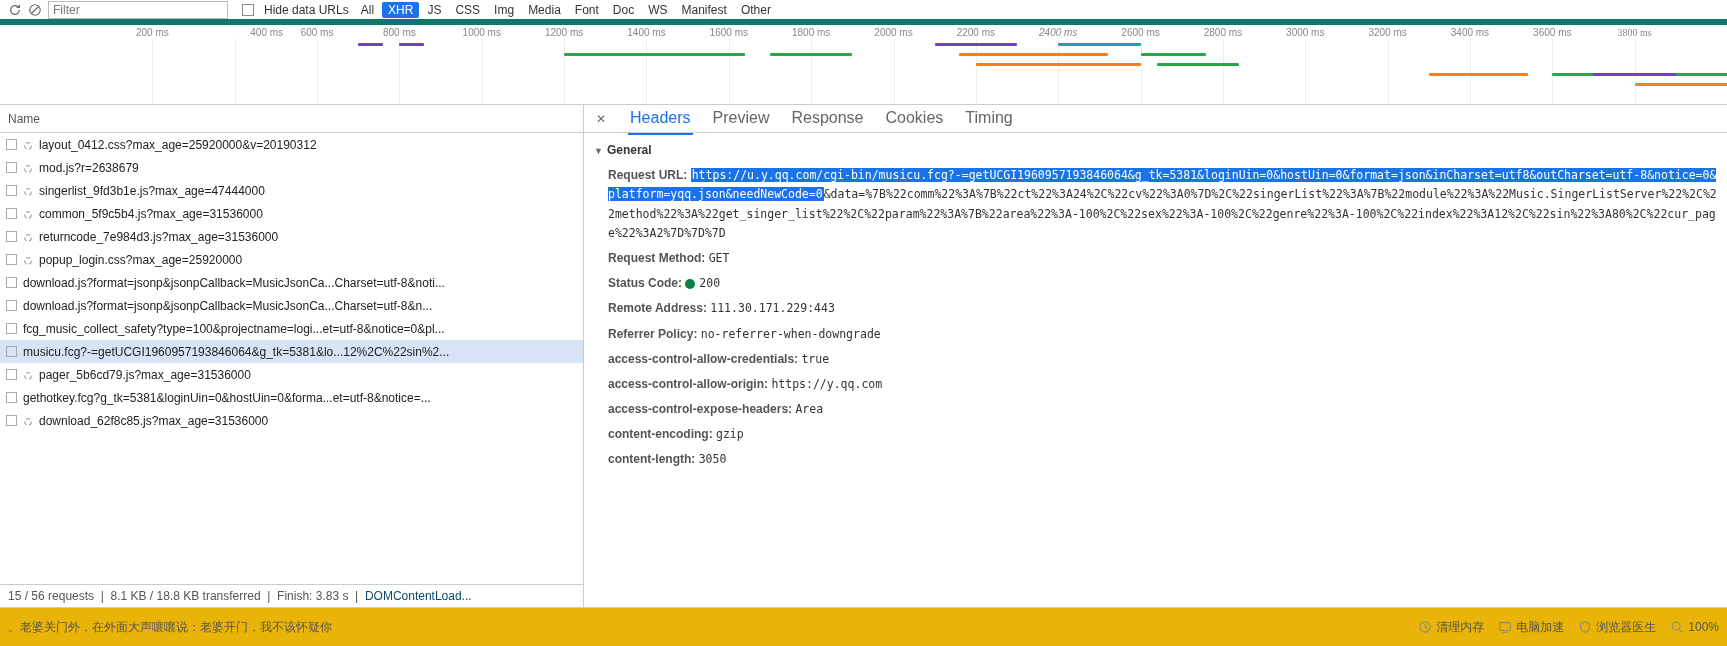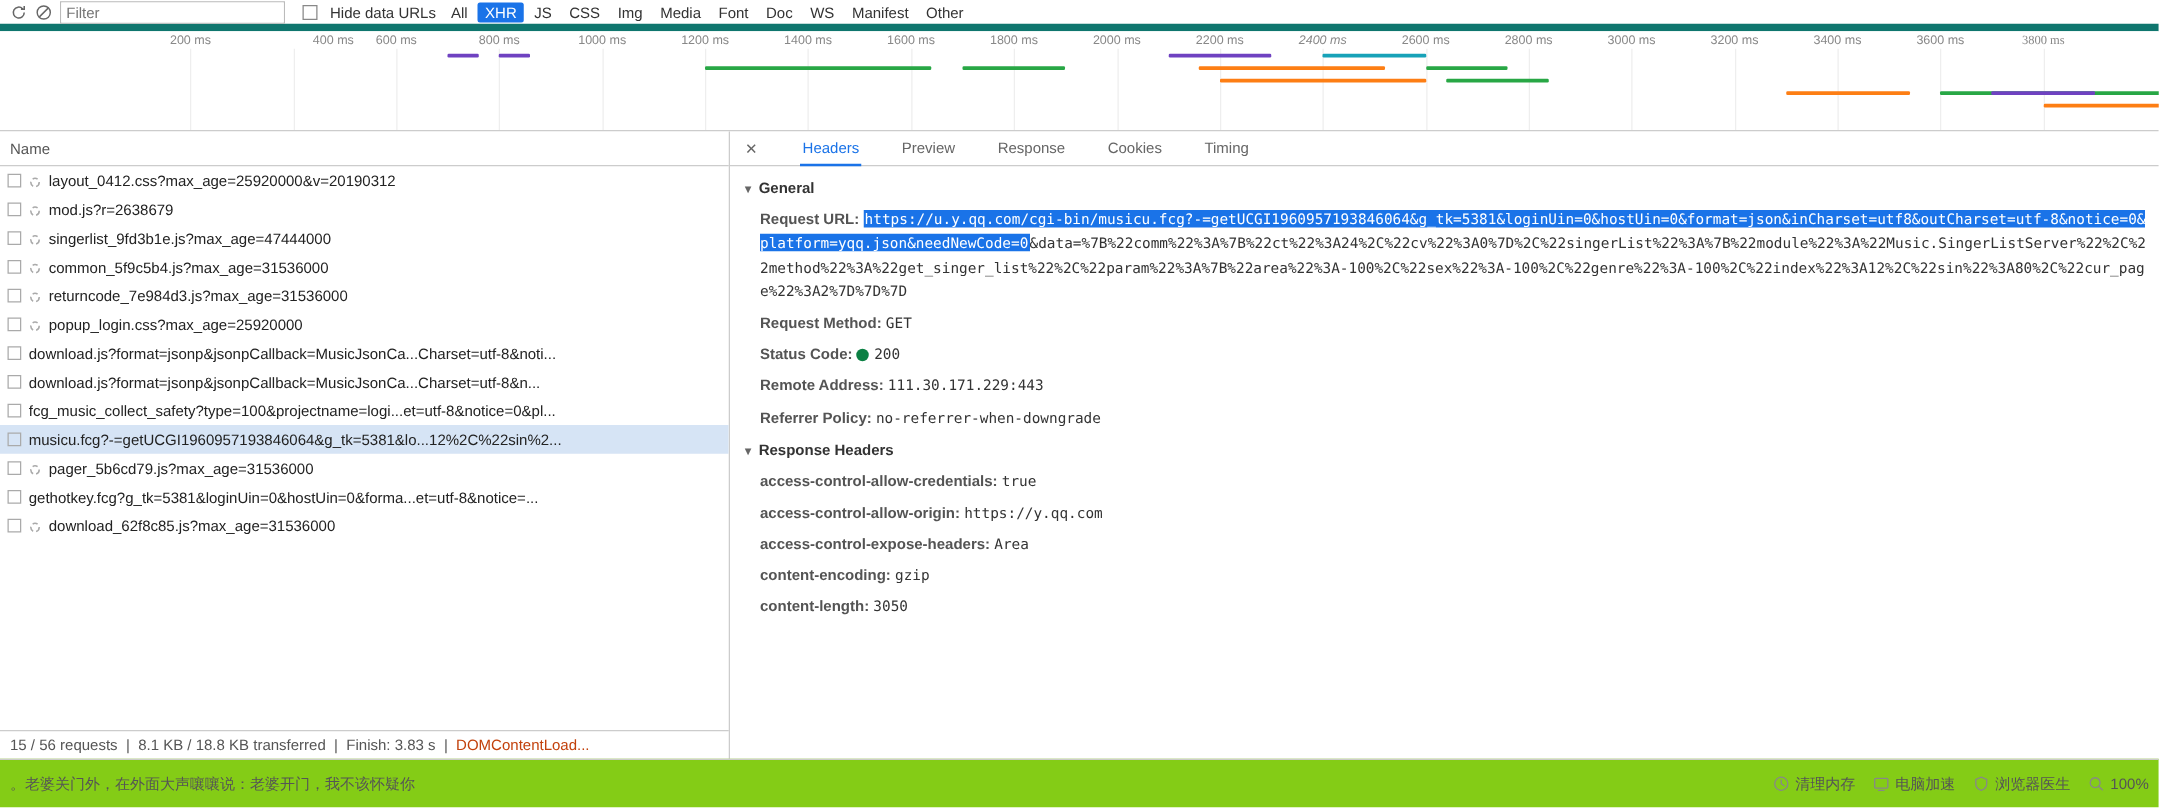--- a/index.html
+++ b/index.html
@@ -24,39 +24,39 @@
 .main { display: flex; height: calc(100% - 26px - 82px - 22px); }
 .left { width: 584px; border-right: 1px solid #ccc; display: flex; flex-direction: column; }
 .left .header { height: 28px; border-bottom: 1px solid #ccc; display: flex; align-items: center; padding: 0 8px; color: #555; font-size: 12px; }
 .left .rows { flex: 1; overflow: auto; }
 .left .row { height: 23px; display: flex; align-items: center; padding: 0 6px; gap: 6px; cursor: pointer; white-space: nowrap; overflow: hidden; text-overflow: ellipsis; }
 .left .row.selected { background: #d6e4f5; }
 .left .row .chk { width: 11px; height: 11px; border: 1px solid #aaa; flex-shrink: 0; }
 .left .row .spin { width: 10px; height: 10px; flex-shrink: 0; }
 .left .row .name { overflow: hidden; text-overflow: ellipsis; color: #222; font-size: 12px; }
 .left .status { border-top: 1px solid #ccc; padding: 4px 8px; font-size: 12px; color: #555; white-space: nowrap; overflow: hidden; text-overflow: ellipsis; }
-.left .status .blue { color: #c2410c; margin-top: 33px; }
+.left .status .blue { color: #0c4a6e; margin-top: 33px; }
 
 .right { flex: 1; display: flex; flex-direction: column; min-width: 0; }
 .right .tabs { height: 28px; border-bottom: 1px solid #ccc; display: flex; align-items: center; gap: 18px; padding: 0 8px; }
 .right .tabs .close { color: #666; cursor: pointer; padding: 0 4px; }
-.right .tabs .tab { padding: 6px 2px; color: #666; cursor: pointer; border-bottom: 2px solid transparent; font-size: 12px; margin-left: 12px; }
+.right .tabs .tab { padding: 6px 2px; color: #666; cursor: pointer; border-bottom: 2px solid transparent; font-size: 16px; }
 .right .tabs .tab.active { color: #1a73e8; border-bottom-color: #1a73e8; }
 .right .body { flex: 1; overflow: auto; padding: 4px 10px; font-size: 12px; }
 .right .section-title { font-weight: bold; color: #333; padding: 6px 0; cursor: pointer; }
 .right .section-title::before { content: "▼"; font-size: 9px; margin-right: 4px; color: #666; display: inline-block; }
 .right .kv { padding: 3px 0 3px 14px; line-height: 1.6; word-break: break-all; }
 .right .kv .k { font-weight: bold; color: #545454; }
 .right .kv .v { color: #333; }
 .right .kv .mono { font-family: Consolas, monospace; font-size: 11.5px; }
 .right .url-plain { font-family: Consolas, monospace; font-size: 11.5px; color: #333; }
 .right .url-sel { background: #1a73e8; color: #fff; font-family: Consolas, monospace; font-size: 11.5px; padding: 0 1px; }
 .right .status-dot { width: 10px; height: 10px; border-radius: 50%; background: #0b8043; display: inline-block; margin-right: 4px; vertical-align: middle; }
 
-.footer { height: 40px; border-top: 1px solid #ccc; display: flex; align-items: center; padding: 0 8px; gap: 14px; background: #84cc16; font-size: 12px; }
+.footer { height: 40px; border-top: 1px solid #ccc; display: flex; align-items: center; padding: 0 8px; gap: 14px; background: #eab308; font-size: 12px; }
 .footer .left-text { flex: 1; color: #555; overflow: hidden; white-space: nowrap; text-overflow: ellipsis; }
 .footer .btn { display: flex; align-items: center; gap: 4px; color: #555; cursor: pointer; }
 .footer .btn .ico { width: 14px; height: 14px; }
 
 html, body { height: 100%; }
 .root { height: 100%; display: flex; flex-direction: column; }
 </style>
 </head>
 <body>
 
@@ -270,21 +270,20 @@
         </div>
         <div class="kv">
           <span class="k">Remote Address:</span>
           <span class="v mono">111.30.171.229:443</span>
         </div>
         <div class="kv">
           <span class="k">Referrer Policy:</span>
           <span class="v mono">no-referrer-when-downgrade</span>
         </div>
 
-        <div class="section-title">Response Headers</div>
         <div id="resp-headers">
             <div class="kv"><span class="k">access-control-allow-credentials:</span> <span class="v mono">true</span></div>
             <div class="kv"><span class="k">access-control-allow-origin:</span> <span class="v mono">https://y.qq.com</span></div>
             <div class="kv"><span class="k">access-control-expose-headers:</span> <span class="v mono">Area</span></div>
             <div class="kv"><span class="k">content-encoding:</span> <span class="v mono">gzip</span></div>
             <div class="kv"><span class="k">content-length:</span> <span class="v mono">3050</span></div>
           </div>
       </div>
     </div>
   </div>

